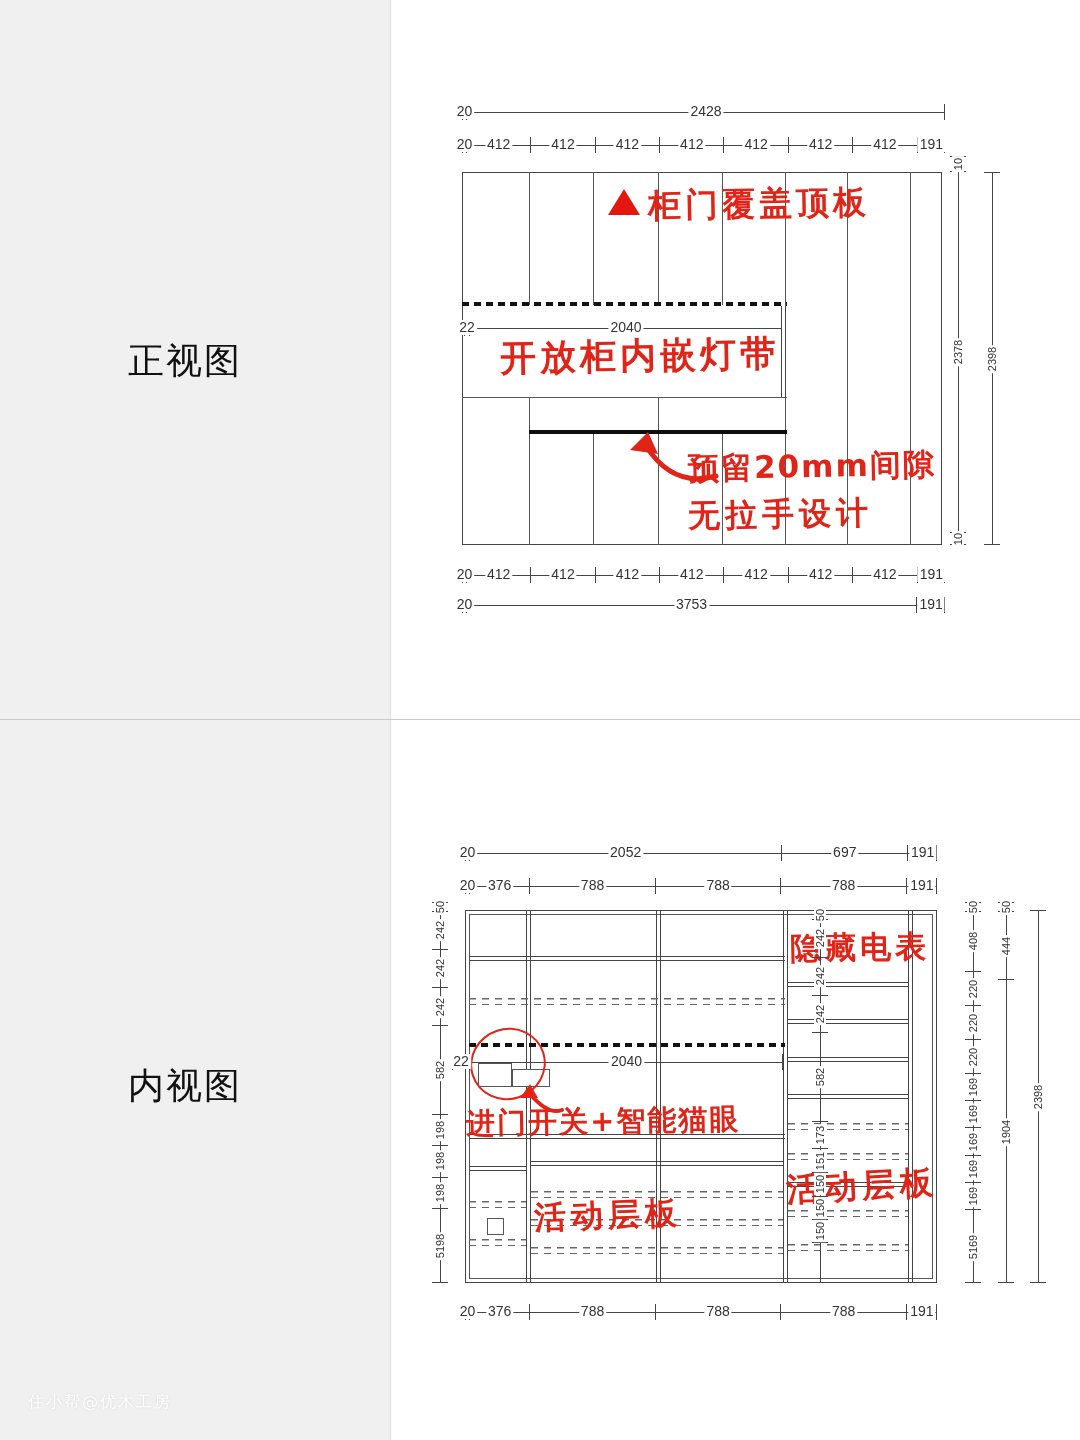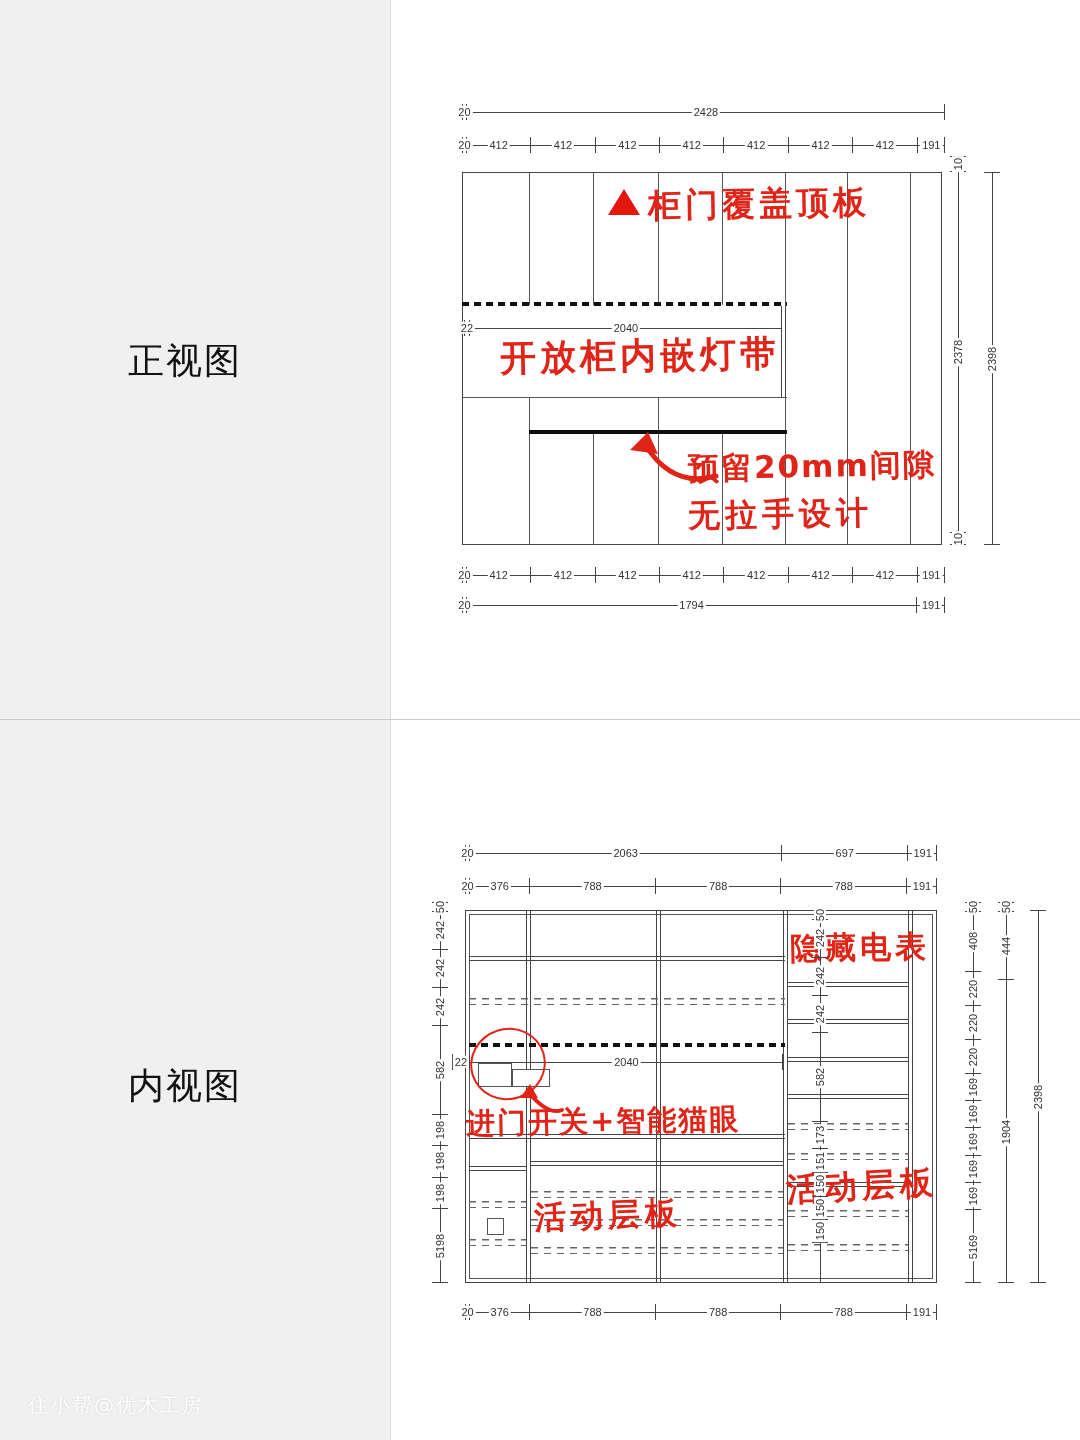--- a/index.html
+++ b/index.html
@@ -2,39 +2,39 @@
 <html><head>
 <meta charset="utf-8">
 <style>
   *{box-sizing:border-box;margin:0;padding:0}
   html,body{background:#fff}
   .page{position:relative;width:1080px;height:1440px;background:#ffffff;overflow:hidden;
         font-family:"Liberation Sans",sans-serif;color:#222}
   .side-band{position:absolute;left:0;top:0;width:391px;height:1440px;background:#f0f0f0;border-right:1px solid #dcdcdc}
   .h-divider{position:absolute;left:0;top:719px;width:1080px;height:0;border-top:1.5px solid #c9c9c9}
   .view-label{position:absolute;left:128px;font-size:36px;letter-spacing:2px;color:#111;font-family:"DejaVu Sans",sans-serif}
-  .watermark{position:absolute;left:28px;top:1392px;font-size:20px;color:rgba(255,255,255,.92);
+  .watermark{position:absolute;left:28px;top:1392px;font-size:16px;color:rgba(255,255,255,.92);
              text-shadow:0 0 3px rgba(0,0,0,.10);letter-spacing:2px;font-family:"DejaVu Sans",sans-serif}
   
   .rect{position:absolute;border:1.5px solid #444;background:transparent}
   .irect{position:absolute;border:1px solid #555}
   .vline{position:absolute;width:0;border-left:1.3px solid #555}
   .hline{position:absolute;height:0;border-top:1.3px solid #555}
   .dbl{position:absolute;width:5px;border-left:1.3px solid #444;border-right:1.3px solid #444}
   .dblh{position:absolute;height:5px;border-top:1.3px solid #444;border-bottom:1.3px solid #444}
   .dash2{position:absolute;height:7px;
      background:repeating-linear-gradient(90deg,#666 0 7px,transparent 7px 13px),
                 repeating-linear-gradient(90deg,#666 0 7px,transparent 7px 13px);
      background-size:100% 1.5px,100% 1.5px;background-position:top,bottom;background-repeat:no-repeat}
   .ledline{position:absolute;height:4px;
      background:repeating-linear-gradient(90deg,#111 0 7px,transparent 7px 12px)}
   .thick{position:absolute;height:4px;background:#0d0d0d}
   .sq{position:absolute;border:1.2px solid #555;background:#fff}
   
-  .dimrow{position:absolute;display:flex;height:16px;font-size:11px;color:#333}
+  .dimrow{position:absolute;display:flex;height:16px;font-size:14px;color:#333}
   .dimrow .seg{position:relative;border-left:1px solid #444}
   .dimrow .seg::before{content:'';position:absolute;left:0;right:0;top:50%;border-top:1px solid #444}
   .dimrow::after{content:'';position:absolute;right:0;top:0;bottom:0;border-left:1px solid #444}
   .dimrow .dlbl{position:absolute;left:50%;top:50%;transform:translate(-50%,-52%);background:#fff;
                 padding:0 2px;font-style:normal;line-height:1.1;white-space:nowrap;z-index:2}
   .dimcol{position:absolute;display:flex;flex-direction:column;width:16px;font-size:11px;color:#333}
   .dimcol .cseg{position:relative;border-top:1px solid #444}
   .dimcol .cseg::before{content:'';position:absolute;top:0;bottom:0;left:50%;border-left:1px solid #444}
   .dimcol::after{content:'';position:absolute;left:0;right:0;bottom:0;border-top:1px solid #444}
   .dimcol .dlbl{position:absolute;left:50%;top:50%;transform:translate(-50%,-50%) rotate(-90deg);
@@ -165,21 +165,21 @@
         </span>
         <span class="seg" style="flex: 28 0 0px;">
           <i class="dlbl">191</i>
         </span>
       </div>
     <div class="dimrow" style="left:462px;top:597px;width:483px">
         <span class="seg" style="flex: 3 0 0px;">
           <i class="dlbl">20</i>
         </span>
         <span class="seg" style="flex: 452 0 0px;">
-          <i class="dlbl">1794</i>
+          <i class="dlbl">3753</i>
         </span>
         <span class="seg" style="flex: 28 0 0px;">
           <i class="dlbl">191</i>
         </span>
       </div>
 
     <div class="dimcol" style="left:950px;top:156px;height:389px">
         <span class="cseg" style="flex: 14 0 0px;">
           <i class="dlbl">10</i>
         </span>
@@ -197,21 +197,21 @@
       </div>
   </section>
 
   <section>
 
     <div class="dimrow" style="left:465px;top:845px;width:472px">
         <span class="seg" style="flex: 3 0 0px;">
           <i class="dlbl">20</i>
         </span>
         <span class="seg" style="flex: 314 0 0px;">
-          <i class="dlbl">2063</i>
+          <i class="dlbl">2052</i>
         </span>
         <span class="seg" style="flex: 126 0 0px;">
           <i class="dlbl">697</i>
         </span>
         <span class="seg" style="flex: 29 0 0px;">
           <i class="dlbl">191</i>
         </span>
       </div>
     <div class="dimrow" style="left:465px;top:878px;width:472px">
         <span class="seg" style="flex: 3 0 0px;">

